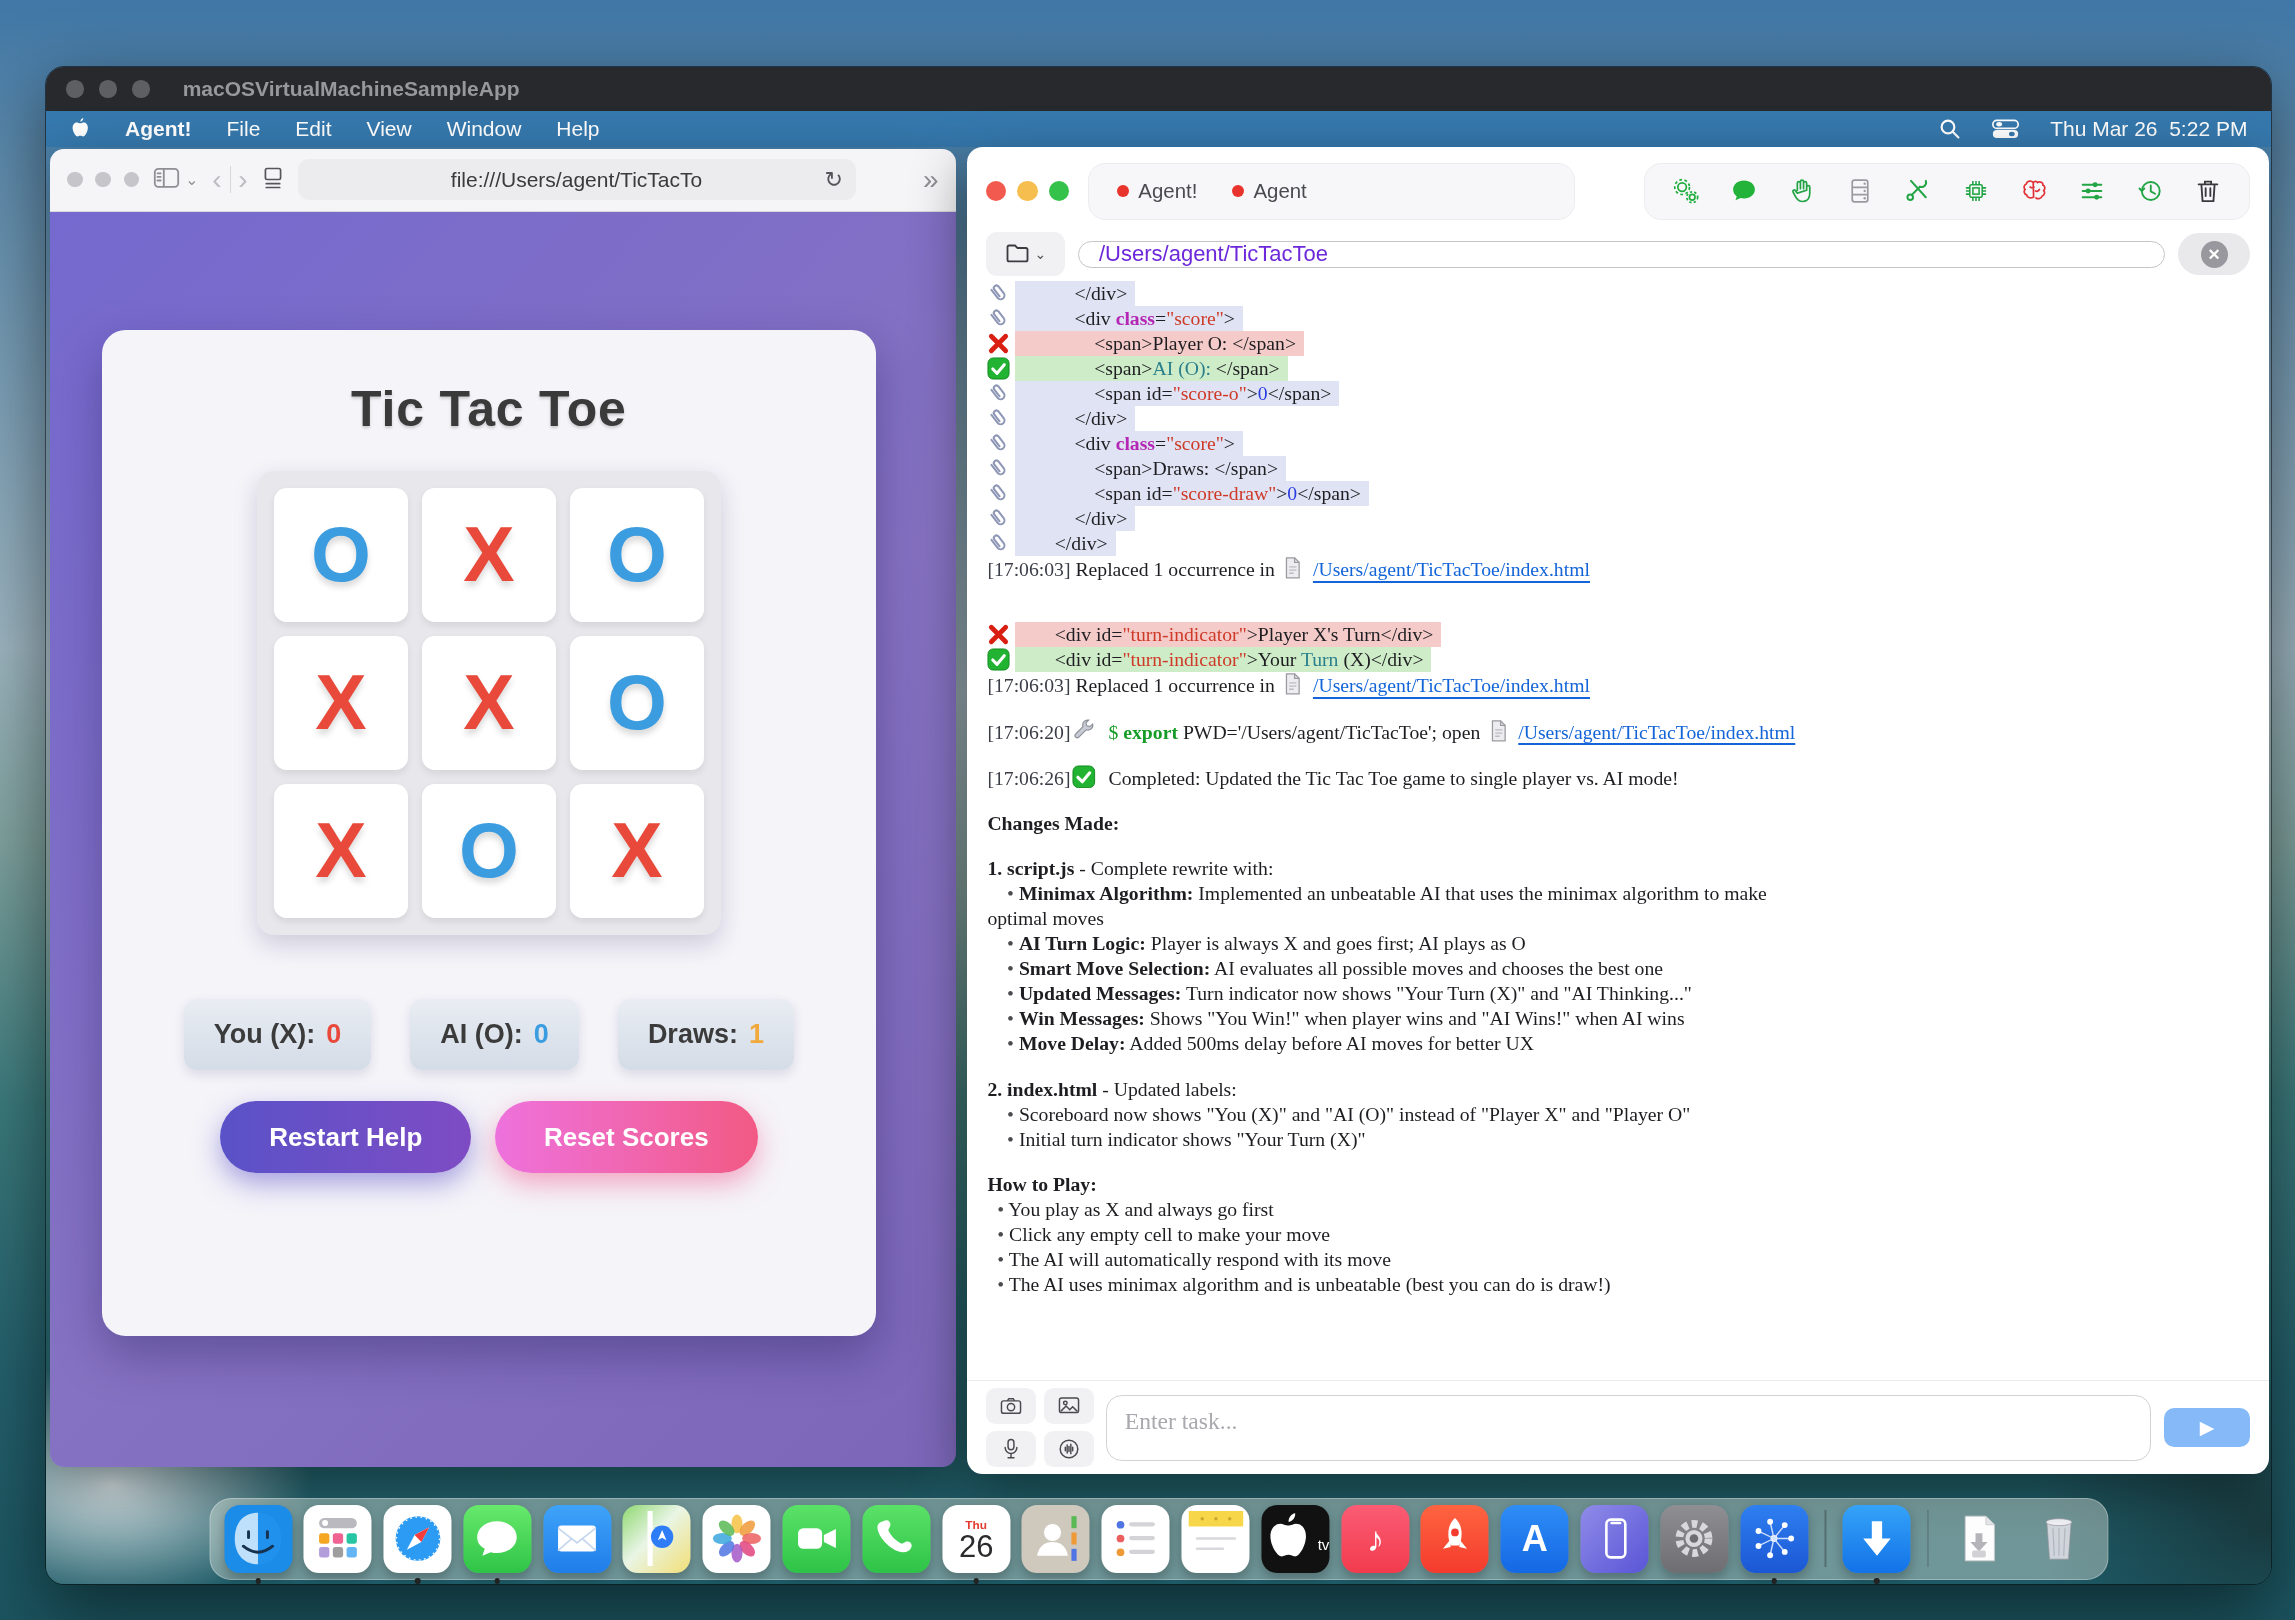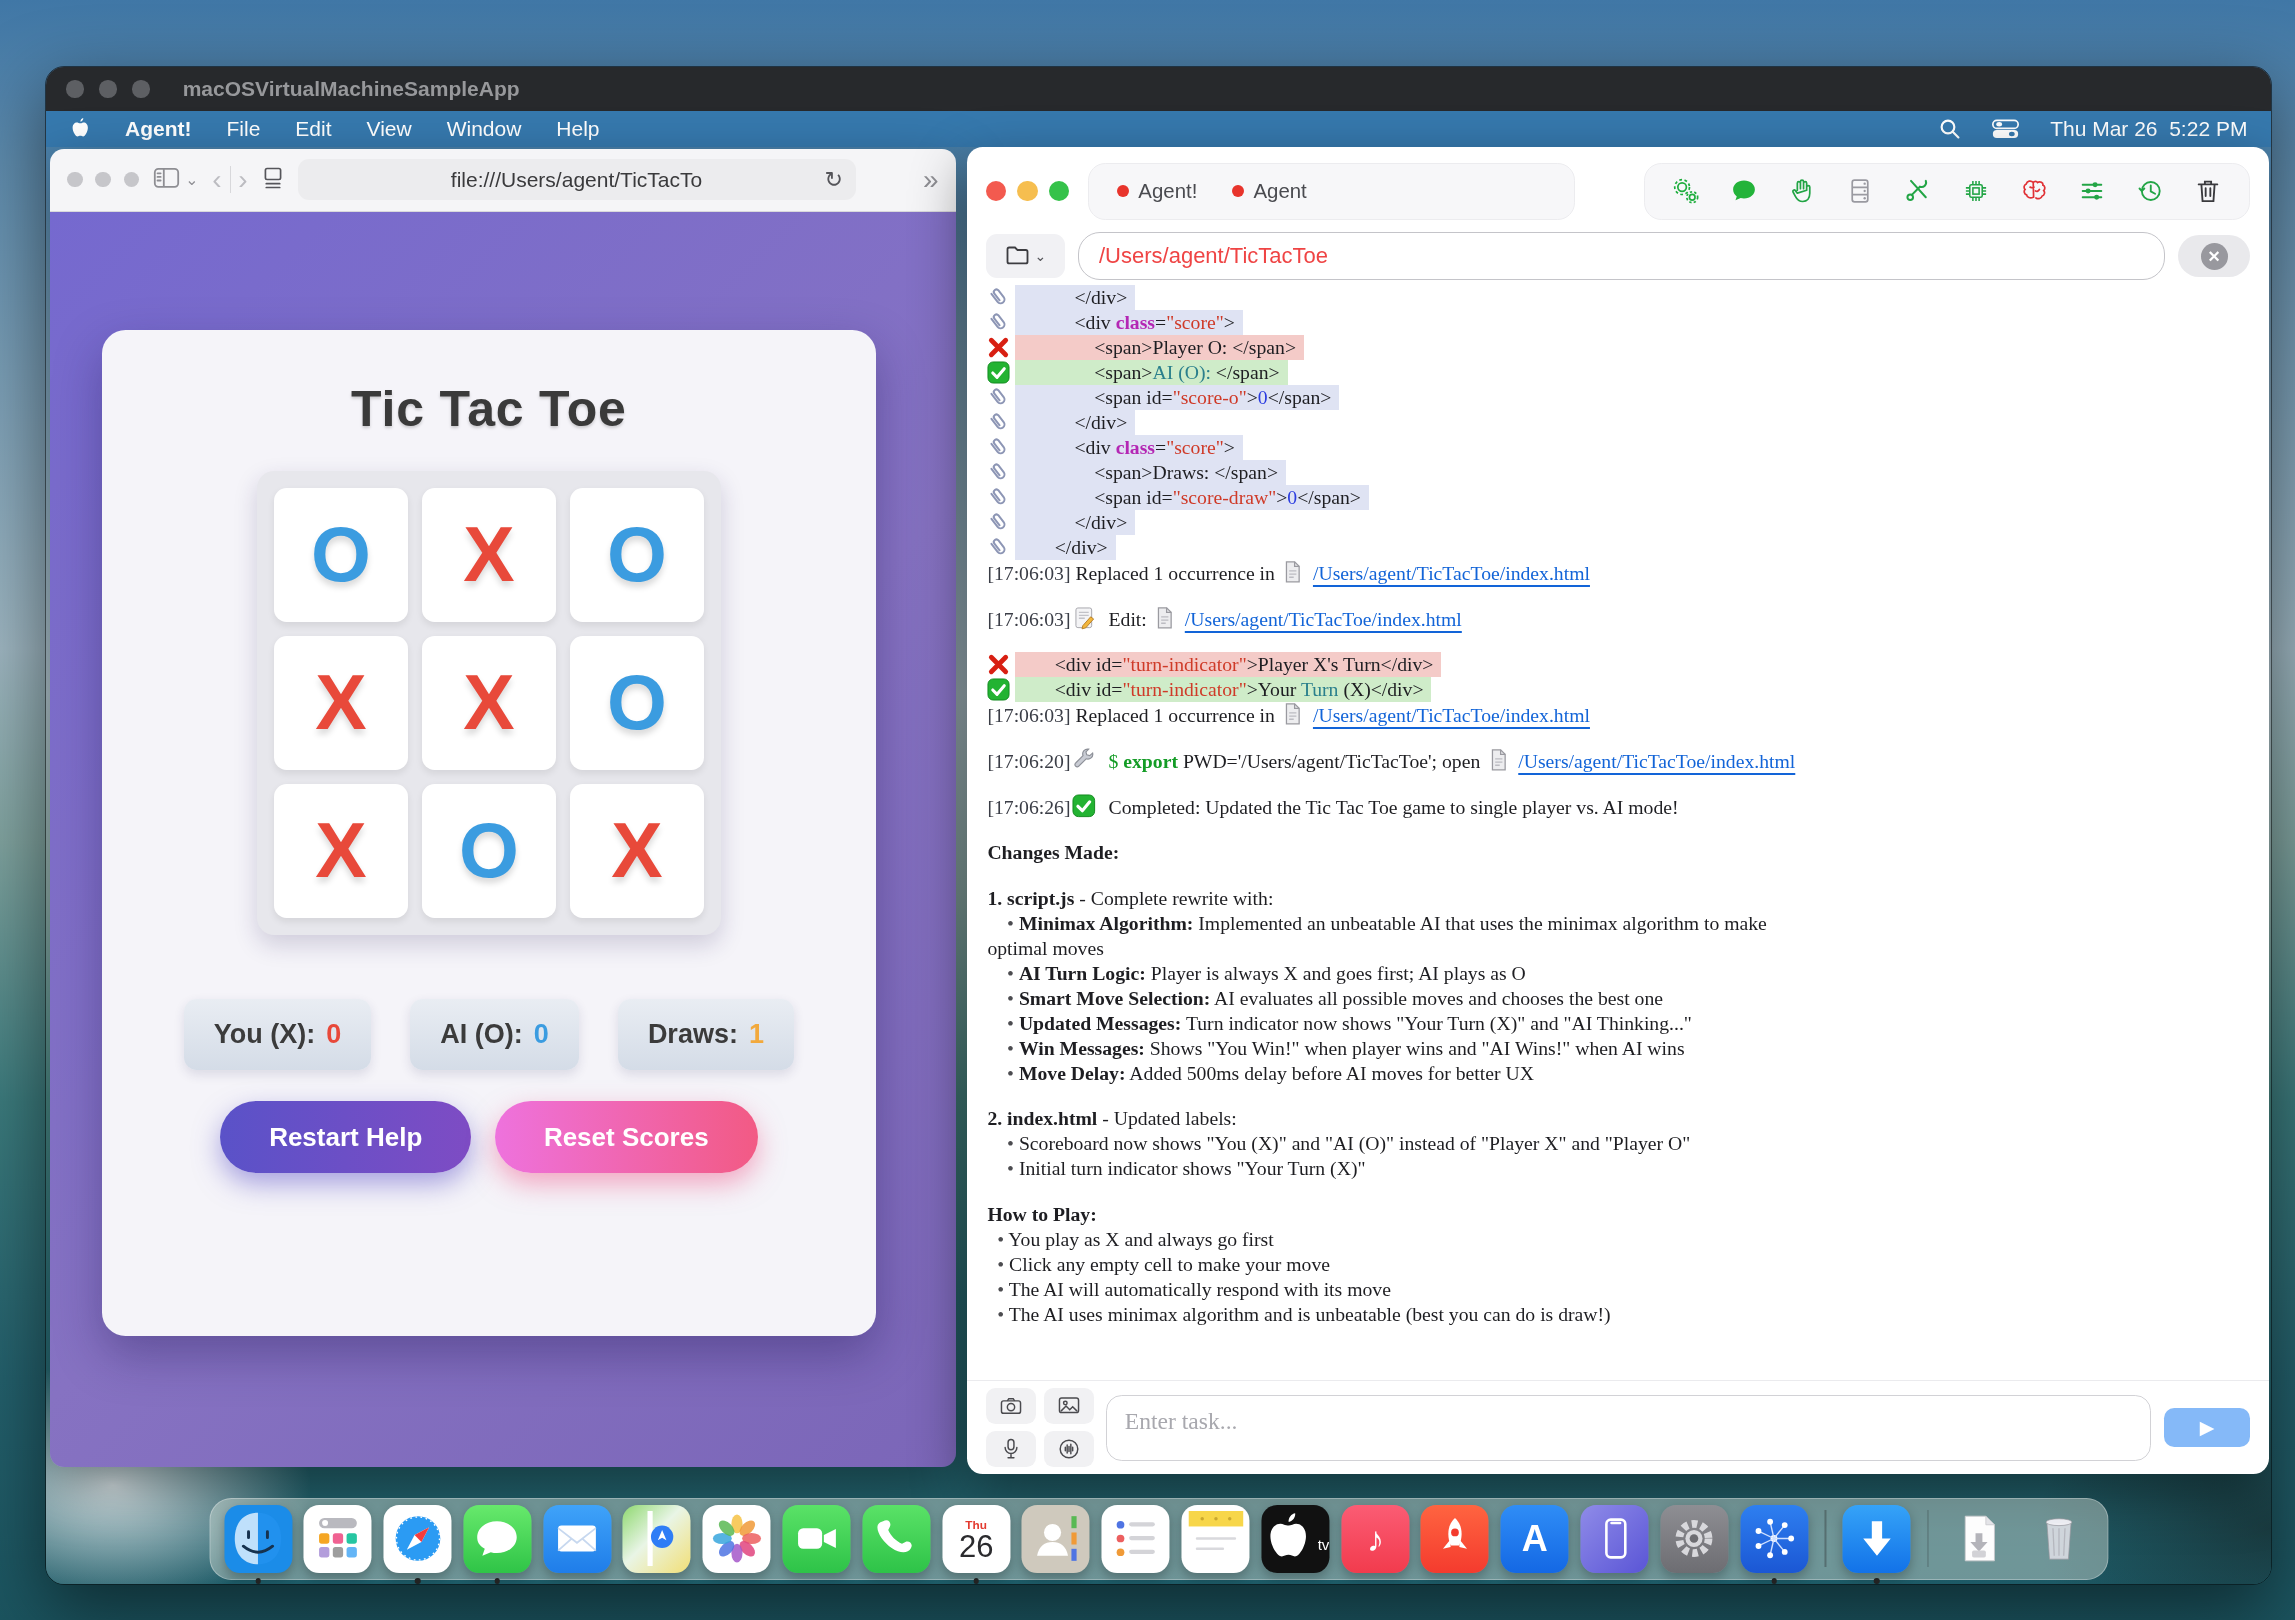--- a/index.html
+++ b/index.html
@@ -76,21 +76,21 @@
   .tl i{width:20.4px;height:20.4px;border-radius:50%;display:block;}
   .tl .r{background:#f35a4f;} .tl .y{background:#f6be4f;} .tl .g{background:#35c24a;}
   .tabs-pill{height:57px;min-width:487px;background:#f7f7f9;border:0.8px solid #ececef;border-radius:17.3px;display:flex;align-items:center;gap:35px;padding:0 28px;}
   .tab{display:flex;align-items:center;gap:9.4px;font-size:20.4px;color:#4a4b50;}
   .tab .dot{width:11.8px;height:11.8px;border-radius:50%;background:#e8342c;}
   .tools-pill{margin-left:auto;height:57px;background:#f7f7f9;border:0.8px solid #ececef;border-radius:17.3px;display:flex;align-items:center;gap:30px;padding:0 27px;}
   .tools-pill .ticon svg{width:28px;height:28px;display:block;}
   .ag-pathrow{display:flex;align-items:center;gap:12.6px;padding:12.6px 19px 0 19px;}
   .folder-pill{height:44px;width:79px;background:#f1f1f4;border-radius:11px;display:flex;align-items:center;justify-content:center;gap:4.7px;}
   .folder-pill .chev{font-size:14px;color:#55555a;}
-  .path-input{flex:1;height:48px;border:1.6px solid #c4c4c9;border-radius:22px;background:#fff;display:flex;align-items:center;padding:0 20.4px;font-size:22px;color:#ef4444;}
+  .path-input{flex:1;height:27px;border:1.6px solid #c4c4c9;border-radius:22px;background:#fff;display:flex;align-items:center;padding:0 20.4px;font-size:22px;color:#6d28d9;}
   .clear-pill{height:42px;width:72px;background:#e9e9ec;border-radius:21px;display:flex;align-items:center;justify-content:center;}
   .clear-pill .xcirc{width:27px;height:27px;border-radius:50%;background:#98989e;color:#fff;font-size:15.7px;font-weight:700;display:flex;align-items:center;justify-content:center;}
   .ag-log{flex:1;padding:4.7px 20.4px 0 20.4px;font-family:Liberation Serif, serif;font-size:19.7px;line-height:25px;overflow:hidden;white-space:pre;}
   .l{display:flex;align-items:flex-start;min-height:25px;}
   .l .lic{width:28px;flex:0 0 28px;display:inline-flex;align-items:center;margin-top:0.8px;}
   .l .lic svg{width:23px;height:23px;}
   .l .lic.pc svg{transform:rotate(-38deg);}
   .l.blank{min-height:20.4px;}
   .code{display:inline-block;padding-right:7.9px;}
   .bg-ctx{background:var(--ctx-bg);} .bg-del{background:var(--del-bg);} .bg-add{background:var(--add-bg);}
@@ -397,29 +397,21 @@
                 </svg></span><span class="code bg-ctx"><span class="seg-df">                &lt;span&gt;Draws: &lt;/span&gt;</span></span></div><div class="l"><span class="lic pc"><svg viewBox="0 0 24 24">
                   <path d="M8.5 4.5v10.5a4 4 0 0 0 8 0V6.2a2.7 2.7 0 0 0-5.4 0v8.8" fill="none" stroke="#8d96b5" stroke-width="2.1" stroke-linecap="round"></path>
                 </svg></span><span class="code bg-ctx"><span class="seg-df">                &lt;span id=</span><span class="seg-st">"score-draw"</span><span class="seg-df">&gt;</span><span class="seg-nm">0</span><span class="seg-df">&lt;/span&gt;</span></span></div><div class="l"><span class="lic pc"><svg viewBox="0 0 24 24">
                   <path d="M8.5 4.5v10.5a4 4 0 0 0 8 0V6.2a2.7 2.7 0 0 0-5.4 0v8.8" fill="none" stroke="#8d96b5" stroke-width="2.1" stroke-linecap="round"></path>
                 </svg></span><span class="code bg-ctx"><span class="seg-df">            &lt;/div&gt;</span></span></div><div class="l"><span class="lic pc"><svg viewBox="0 0 24 24">
                   <path d="M8.5 4.5v10.5a4 4 0 0 0 8 0V6.2a2.7 2.7 0 0 0-5.4 0v8.8" fill="none" stroke="#8d96b5" stroke-width="2.1" stroke-linecap="round"></path>
                 </svg></span><span class="code bg-ctx"><span class="seg-df">        &lt;/div&gt;</span></span></div><div class="l"><span><span class="seg-tm">[17:06:03]</span><span class="seg-df"> Replaced 1 occurrence in </span><span class="ilog"><svg viewBox="0 0 24 26">
                     <path d="M5 2h9l5 5v17H5z" fill="#ededef" stroke="#9a9aa0" stroke-width="1.4"></path>
                     <path d="M14 2v5h5" fill="none" stroke="#9a9aa0" stroke-width="1.4"></path>
                     <path d="M8 12h8M8 15.5h8M8 19h5" stroke="#bcbcc2" stroke-width="1.4"></path>
-                  </svg></span><span class="seg-lk">/Users/agent/TicTacToe/index.html</span></span></div><div class="l blank"></div><div class="l"><span><span class="seg-tm">[17:06:03]</span><span class="ilog"><svg viewBox="0 0 24 24">
-                    <rect x="4" y="2" width="16" height="20" rx="2" fill="#f4f4f6" stroke="#a6a6ac"></rect>
-                    <path d="M7 6.5h10M7 9.5h10M7 12.5h6" stroke="#c2c2c8" stroke-width="1.4"></path>
-                    <path d="M11 20l8-9 3 2.2-8 9-3.8 1z" fill="#f2b63c" stroke="#b9812a"></path>
-                  </svg></span><span class="seg-df"> Edit: </span><span class="ilog"><svg viewBox="0 0 24 26">
-                    <path d="M5 2h9l5 5v17H5z" fill="#ededef" stroke="#9a9aa0" stroke-width="1.4"></path>
-                    <path d="M14 2v5h5" fill="none" stroke="#9a9aa0" stroke-width="1.4"></path>
-                    <path d="M8 12h8M8 15.5h8M8 19h5" stroke="#bcbcc2" stroke-width="1.4"></path>
-                  </svg></span><span class="seg-lk">/Users/agent/TicTacToe/index.html</span></span></div><div class="l blank"></div><div class="l"><span class="lic"><svg viewBox="0 0 24 24">
+                  </svg></span><span class="seg-lk">/Users/agent/TicTacToe/index.html</span></span></div><div class="l blank"></div><div class="l blank"></div><div class="l"><span class="lic"><svg viewBox="0 0 24 24">
                   <path d="M4.5 4.5L19.5 19.5M19.5 4.5L4.5 19.5" stroke="#d81f12" stroke-width="5" stroke-linecap="round"></path>
                 </svg></span><span class="code bg-del"><span class="seg-df">        &lt;div id=</span><span class="seg-st">"turn-indicator"</span><span class="seg-df">&gt;Player X's Turn&lt;/div&gt;</span></span></div><div class="l"><span class="lic"><svg viewBox="0 0 24 24">
                   <rect x="1" y="1" width="22" height="22" rx="5.5" fill="#23b332" stroke="#128a1f"></rect>
                   <path d="M6 12.5l4.5 4.5L18 8" fill="none" stroke="#fff" stroke-width="3.2" stroke-linecap="round" stroke-linejoin="round"></path>
                 </svg></span><span class="code bg-add"><span class="seg-df">        &lt;div id=</span><span class="seg-st">"turn-indicator"</span><span class="seg-df">&gt;Your </span><span class="seg-tl">Turn</span><span class="seg-df"> (X)&lt;/div&gt;</span></span></div><div class="l"><span><span class="seg-tm">[17:06:03]</span><span class="seg-df"> Replaced 1 occurrence in </span><span class="ilog"><svg viewBox="0 0 24 26">
                     <path d="M5 2h9l5 5v17H5z" fill="#ededef" stroke="#9a9aa0" stroke-width="1.4"></path>
                     <path d="M14 2v5h5" fill="none" stroke="#9a9aa0" stroke-width="1.4"></path>
                     <path d="M8 12h8M8 15.5h8M8 19h5" stroke="#bcbcc2" stroke-width="1.4"></path>
                   </svg></span><span class="seg-lk">/Users/agent/TicTacToe/index.html</span></span></div><div class="l blank"></div><div class="l"><span><span class="seg-tm">[17:06:20]</span><span class="ilog"><svg viewBox="0 0 24 24">
                     <path d="M21 5.2a5 5 0 0 1-6.6 5.8L7.2 18.2a2.3 2.3 0 1 1-3.2-3.2l7.2-7.2A5 5 0 0 1 17 1.2L14.2 4l.8 3 3 .8z" fill="#c9ccd4" stroke="#8d9098" stroke-width="1.2"></path>

